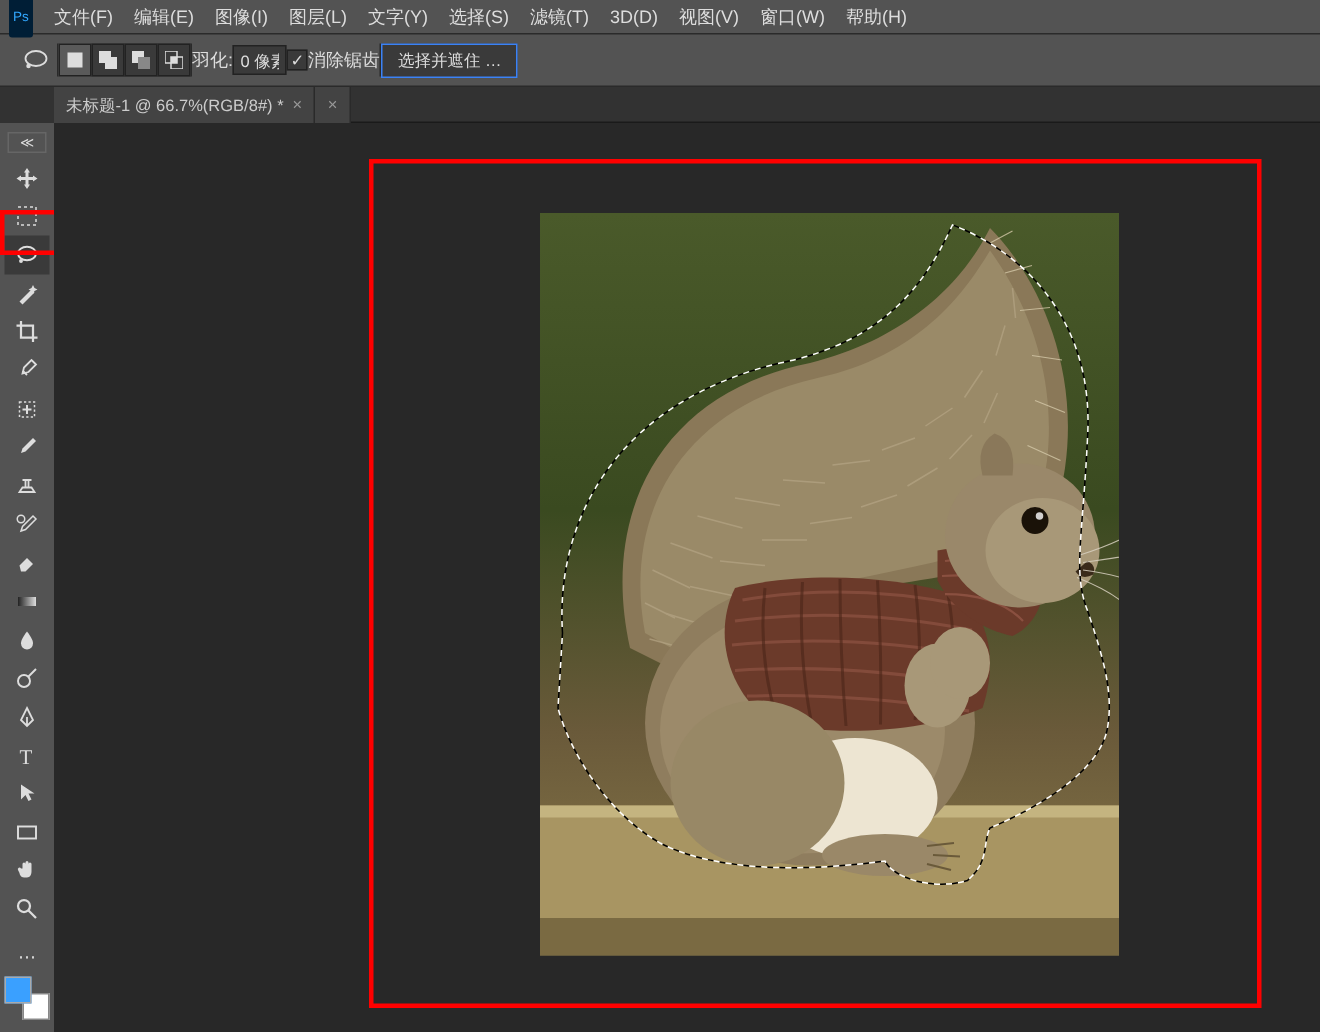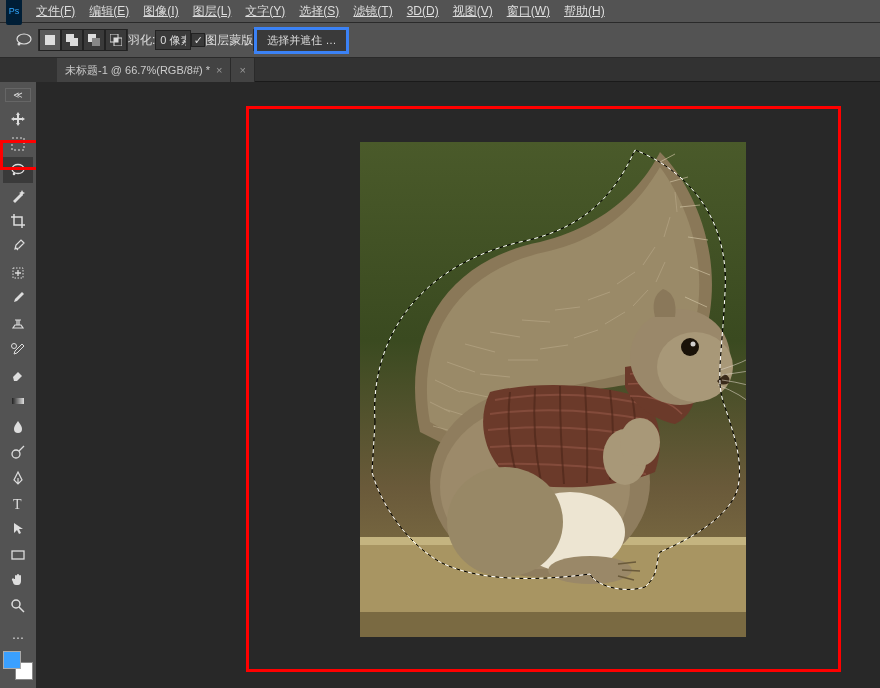--- a/index.html
+++ b/index.html
@@ -24,21 +24,21 @@
       width: 16px; height: 28px;
       background: #001e36;
       color: #31a8ff;
       font-size: 9px;
       font-weight: normal;
       display: flex;
       align-items: center;
       justify-content: center;
       border-radius: 2px;
     }
-    .menu-item { cursor: default; text-decoration: underline; }
+    .menu-item { cursor: default; }
     .options-bar {
       height: 36px;
       background: #535353;
       border-top: 1px solid #2a2a2a;
       border-bottom: 1px solid #2a2a2a;
       display: flex;
       align-items: center;
       padding: 0 10px;
     }
     .lasso-icon-box {
@@ -67,31 +67,31 @@
       background: #3a3a3a;
       border: 1px solid #222;
       display: inline-flex;
       align-items: center; justify-content: center;
     }
     .checkbox.checked::after {
       content: "✓"; color: #ddd; font-size: 11px;
     }
     .select-mask-btn {
       background: #3a3a3a;
-      border: 3px solid #3b82f6;
+      border: 1px solid #3b82f6;
       padding: 3px 10px;
       color: #ddd;
       font-size: 11px;
     }
     .tabs-bar {
       height: 24px;
       background: #323232;
       display: flex;
       border-bottom: 1px solid #1a1a1a;
-      margin-left: 57px;
+      margin-left: 36px;
     }
     .tab {
       height: 24px;
       padding: 0 8px;
       background: #434343;
       display: flex;
       align-items: center;
       gap: 6px;
       font-size: 11px;
       color: #ccc;
@@ -232,21 +232,21 @@
           <rect x="0" y="0" width="8" height="8" fill="none" stroke="#ddd"></rect>
           <rect x="4" y="4" width="8" height="8" fill="none" stroke="#ddd"></rect>
           <rect x="4" y="4" width="4" height="4" fill="#ddd"></rect>
         </svg>
       </div>
   </div>
   <div class="divider"></div>
   <span>羽化:</span>
   <input class="feather-input" value="0 像素" style="">
   <span class="checkbox checked"></span>
-  <span>图层蒙版</span>
+  <span>消除锯齿</span>
   <div class="divider"></div>
   <button class="select-mask-btn">选择并遮住 …</button>
 </div>
 
 <div class="tabs-bar">
   <div class="tab">
     <span>未标题-1 @ 66.7%(RGB/8#) *</span>
     <span class="tab-close">×</span>
   </div>
   <div class="tab">

